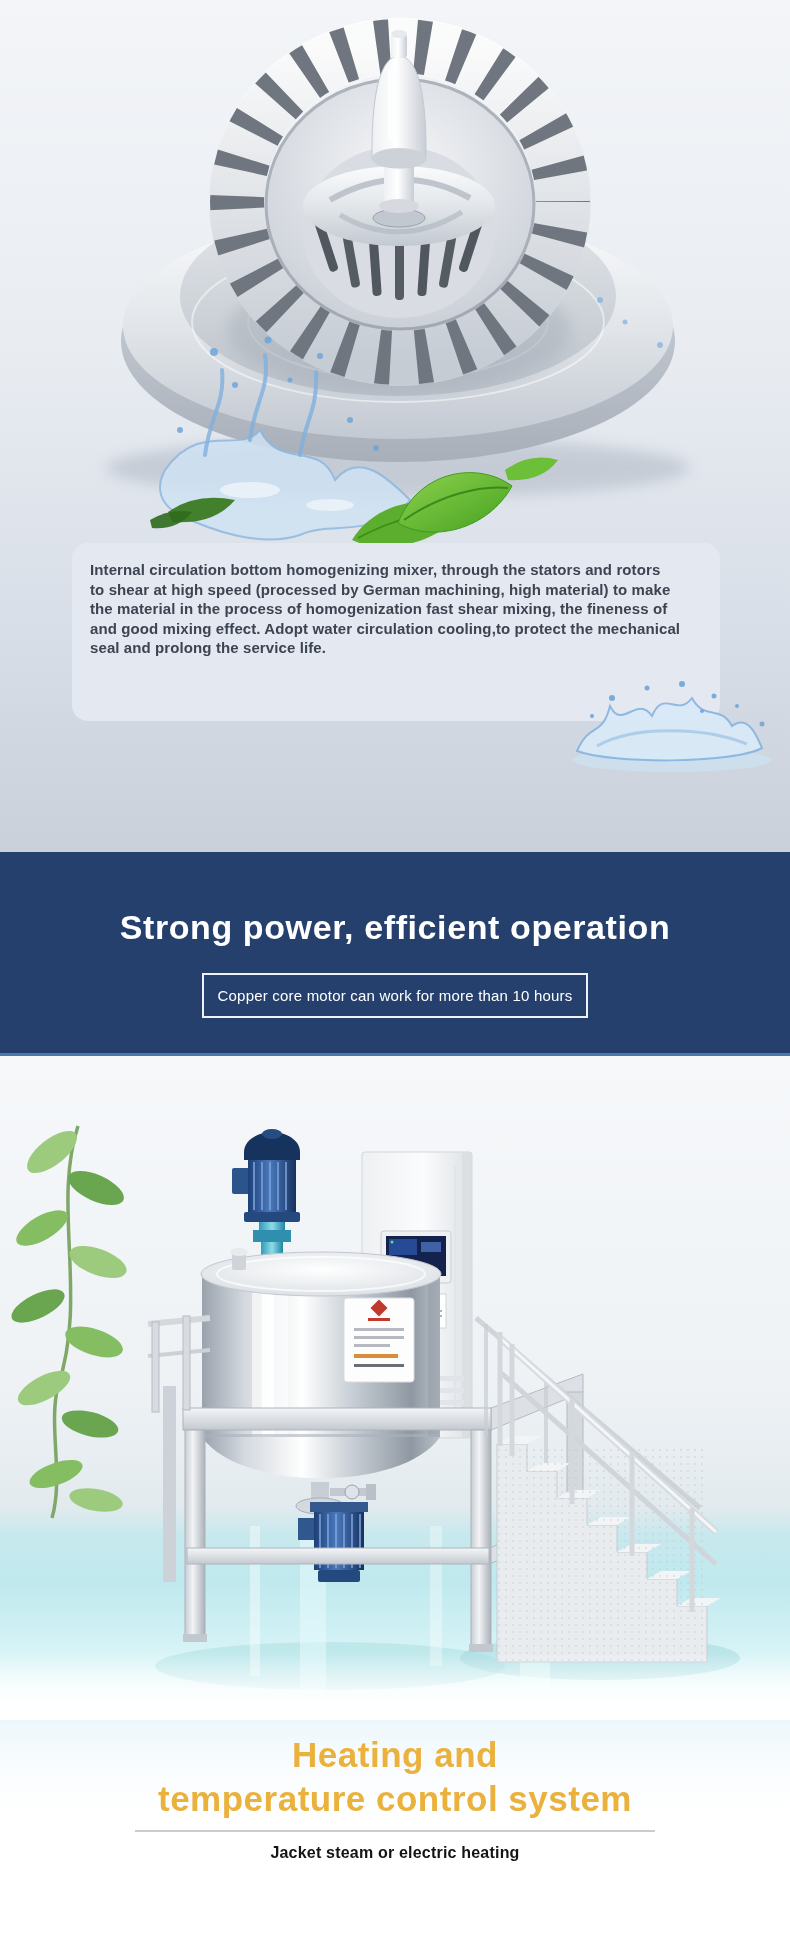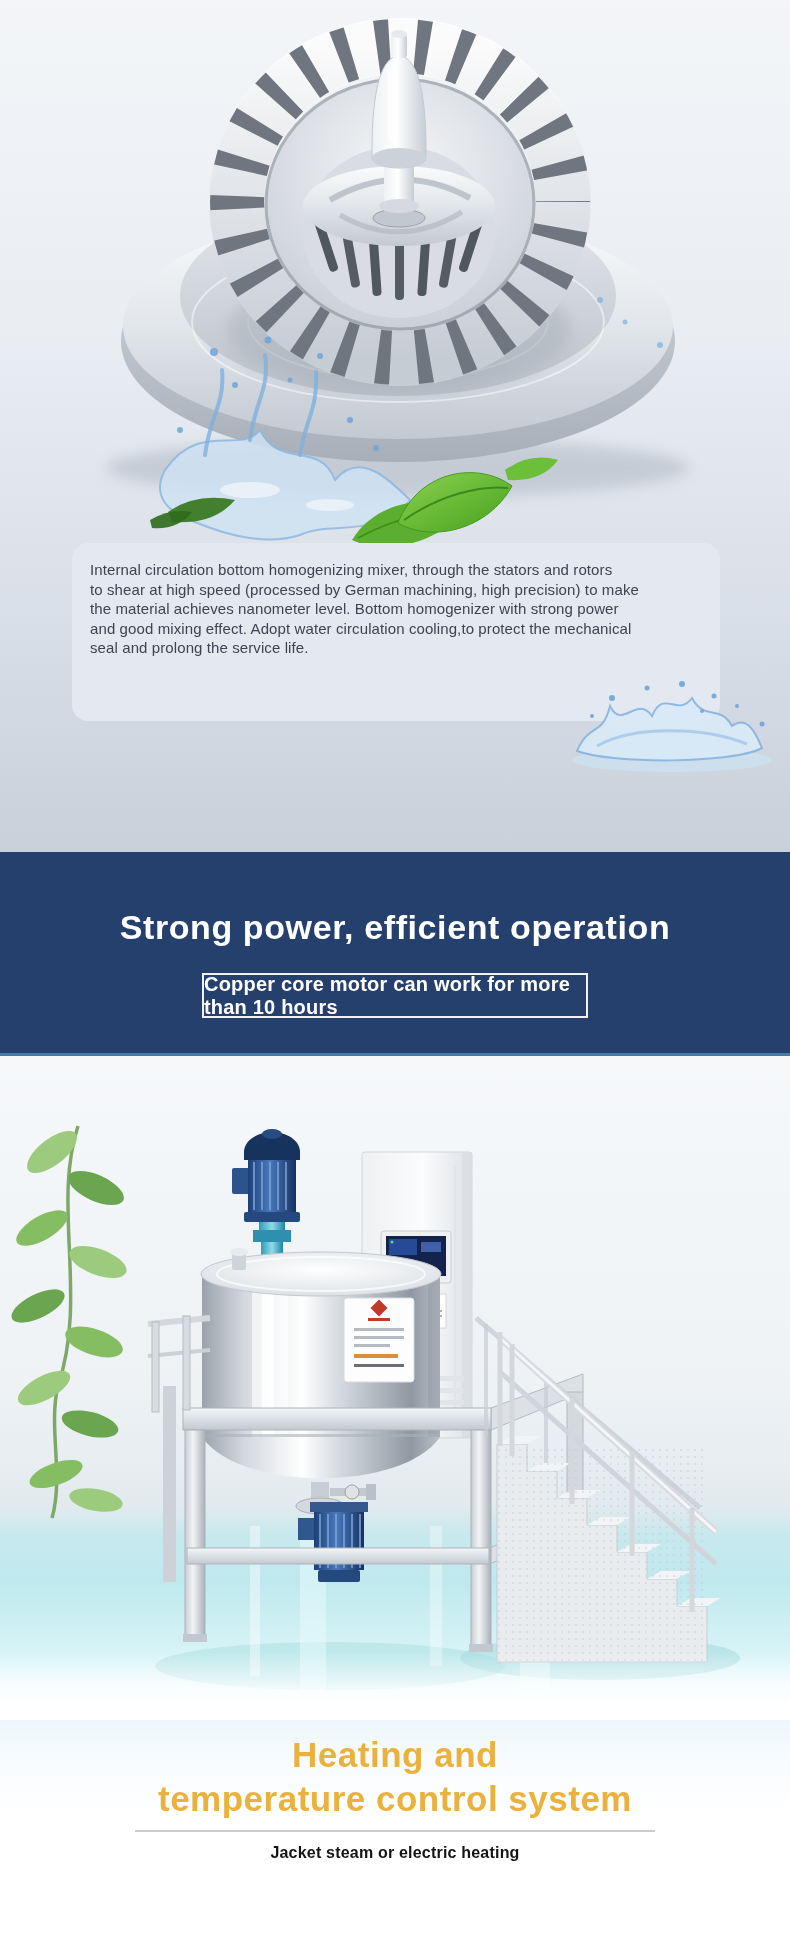--- a/index.html
+++ b/index.html
@@ -5,32 +5,32 @@
   html,body{margin:0;padding:0;background:#ffffff;font-family:"Liberation Sans",sans-serif;}
   .page{position:relative;width:790px;height:1947px;margin:0 auto;overflow:hidden;background:#fff;}
 
   
   .sec1{position:absolute;top:0;left:0;width:790px;height:852px;
         background:linear-gradient(180deg,#f3f5f8 0%,#e9edf2 40%,#d9dfe8 72%,#c9d0da 100%);}
   .mixer-svg{position:absolute;top:0;left:0;display:block;}
   .desc-box{position:absolute;left:72px;top:543px;width:648px;height:178px;
             background:#e4e8f0;border-radius:16px;box-sizing:border-box;
             padding:17px 20px 0 18px;}
-  .desc-text{font-size:15px;line-height:19.5px;color:#3d4451;letter-spacing:0.1px;font-weight:400;}
+  .desc-text{font-size:15px;line-height:19.5px;color:#3d4451;letter-spacing:0.1px;font-weight:700;}
   .desc-text span{display:block;white-space:nowrap;}
   .splash2{position:absolute;left:552px;top:676px;display:block;}
 
   
   .sec2{position:absolute;top:852px;left:0;width:790px;height:204px;box-sizing:border-box;
         background:#26406e;border-bottom:3px solid #4a79ad;}
   .sec2 h2{margin:0;padding-top:56px;text-align:center;color:#ffffff;
            font-size:34px;font-weight:bold;letter-spacing:0.6px;}
   .badge{margin:26px auto 0;width:386px;height:45px;box-sizing:border-box;
          border:2px solid #eef1f6;display:flex;align-items:center;justify-content:center;
-         color:#ffffff;font-size:20px;font-weight:bold;letter-spacing:0.2px;}
+         color:#ffffff;font-size:15px;font-weight:normal;letter-spacing:0.2px;}
 
   
   .sec3{position:absolute;top:1056px;left:0;width:790px;height:664px;
         background:linear-gradient(180deg,#f6f8fa 0%,#eef2f5 50%,#e4ebef 66%,#dce8ec 72%);}
   .machine-svg{position:absolute;top:0;left:0;display:block;}
 
   
   .sec4{position:absolute;top:1720px;left:0;width:790px;height:208px;text-align:center;
         background:linear-gradient(180deg,#edf7fb 0%,#f9fcfe 22%,#ffffff 45%);}
   .title-wrap{padding-top:13px;}
@@ -152,22 +152,22 @@
       <g fill="#7fb0dd" opacity="0.7">
         <circle cx="600" cy="300" r="3"></circle>
           <circle cx="625" cy="322" r="2.5"></circle>
           <circle cx="660" cy="345" r="3"></circle>
       </g>
     </svg>
 
     <div class="desc-box">
       <div class="desc-text">
         <span>Internal circulation bottom homogenizing mixer, through the stators and rotors</span>
-        <span>to shear at high speed (processed by German machining, high precision) to make</span>
-        <span>the material achieves nanometer level. Bottom homogenizer  with strong power</span>
+        <span>to shear at high speed (processed by German machining, high material) to make</span>
+        <span>the material in the process of homogenization fast shear mixing, the fineness of</span>
         <span>and good mixing effect. Adopt water circulation cooling,to protect the mechanical</span>
         <span>seal and prolong the service life.</span>
       </div>
     </div>
 
     <svg class="splash2" width="238" height="102" viewBox="0 0 238 102">
       <ellipse cx="120" cy="84" rx="100" ry="12" fill="#cce3f2" opacity="0.65"></ellipse>
       <path d="M25,75 C38,45 50,62 58,30 C70,55 85,18 100,40 C112,12 125,42 140,22
                C152,45 168,28 180,50 C196,38 205,60 210,72 C180,88 60,88 25,75 Z" fill="#d9eaf8" opacity="0.9" stroke="#86b4e0" stroke-width="2"></path>
       <path d="M45,70 C80,50 150,50 195,68" stroke="#9cc2e6" stroke-width="3" fill="none" opacity="0.7"></path>

